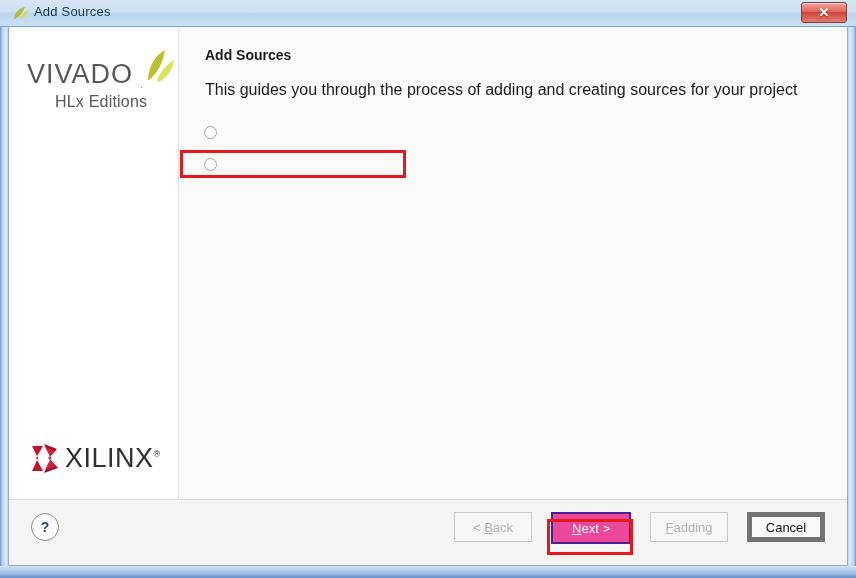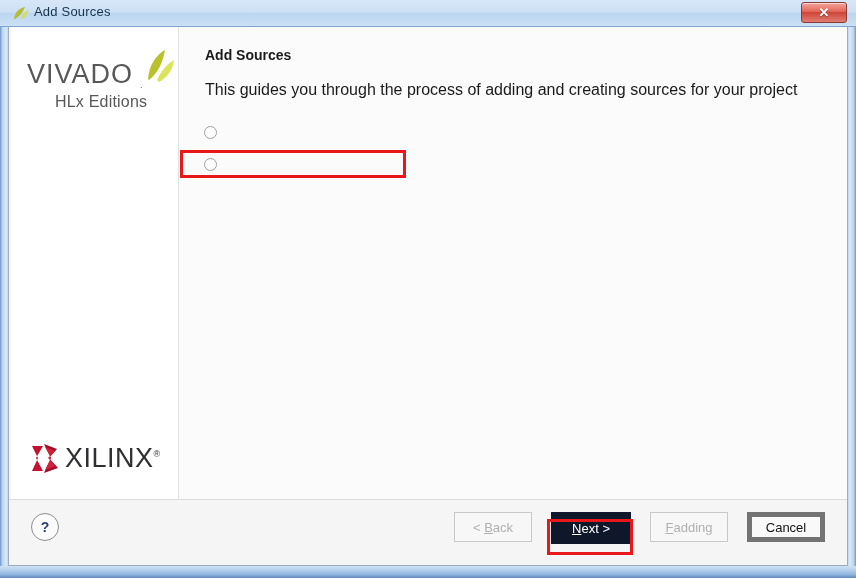--- a/index.html
+++ b/index.html
@@ -228,22 +228,22 @@
     white-space: nowrap;
   }
   .dlg-btn u { text-decoration: underline; }
   .dlg-btn.enabled {
     color: #111111;
     border: 5px solid #737373;
     background: #f9f9f9;
     cursor: pointer;
   }
   .dlg-btn.primary {
-    background: #0f172a;
-    border: 2px solid #0f172a;
+    background: #ec4899;
+    border: 2px solid #4c1d95;
     color: #ffffff;
     cursor: pointer;
     width: 80px; height: 32px;
   }
 </style>
 </head>
 <body>
 
 <div id="bg-app">
   <div class="bg-blur-row" style="left:262px; top:2px;  width:120px; height:9px;"></div>

